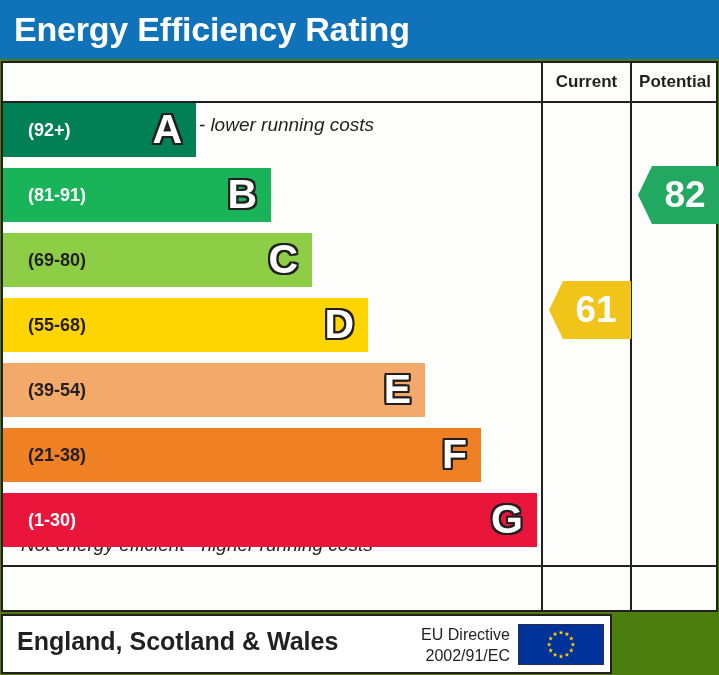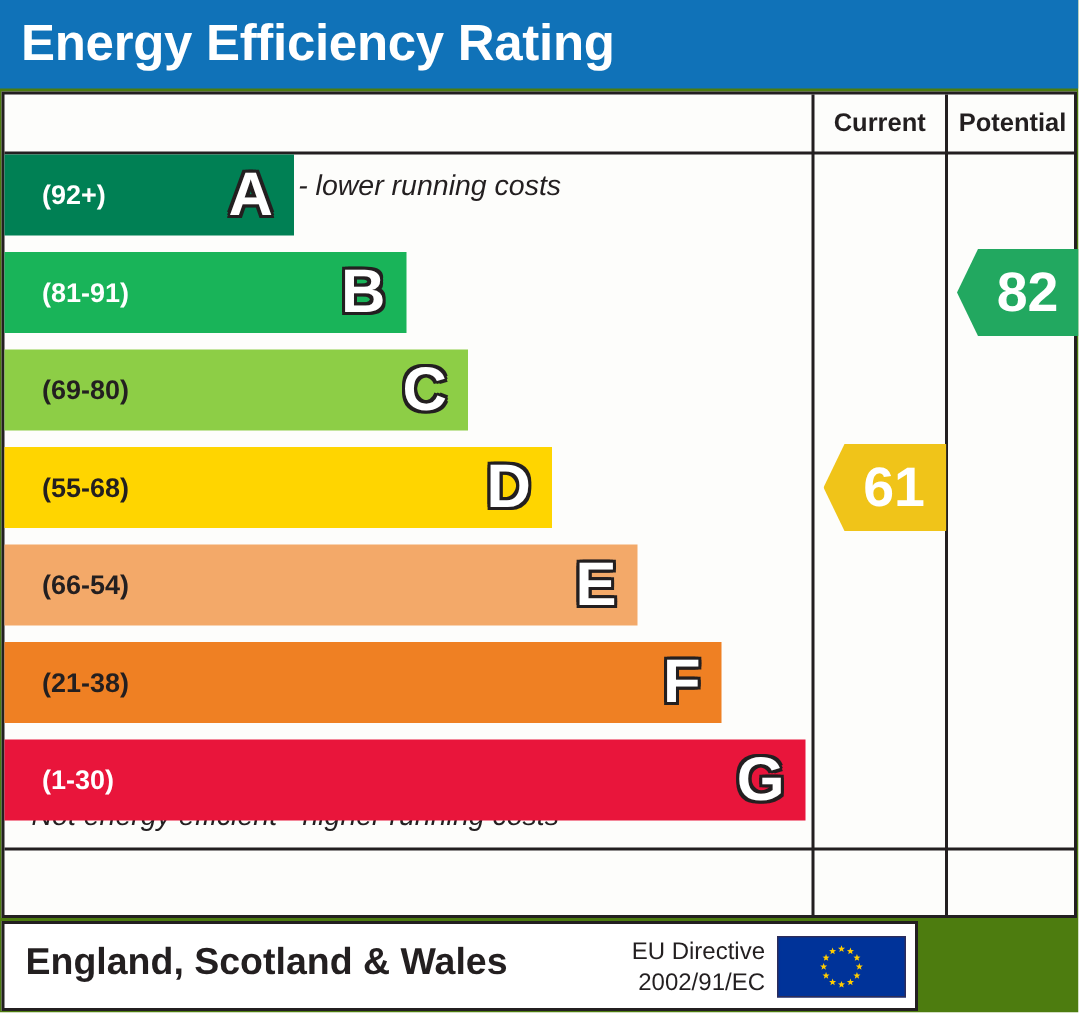--- a/index.html
+++ b/index.html
@@ -232,40 +232,40 @@
           </div>
         </div>
         <div class="bar-row" style="top: 195px;">
           <div class="bar" style="width: 365px; background: rgb(255, 213, 0);">
             <span class="range" style="color: rgb(35, 31, 32);">(55-68)</span>
             <span class="letter">D</span>
           </div>
         </div>
         <div class="bar-row" style="top: 260px;">
           <div class="bar" style="width: 422px; background: rgb(243, 169, 105);">
-            <span class="range" style="color: rgb(35, 31, 32);">(66-54)</span>
+            <span class="range" style="color: rgb(35, 31, 32);">(39-54)</span>
             <span class="letter">E</span>
           </div>
         </div>
         <div class="bar-row" style="top: 325px;">
           <div class="bar" style="width: 478px; background: rgb(239, 128, 35);">
             <span class="range" style="color: rgb(35, 31, 32);">(21-38)</span>
             <span class="letter">F</span>
           </div>
         </div>
         <div class="bar-row" style="top: 390px;">
           <div class="bar" style="width: 534px; background: rgb(233, 21, 59);">
             <span class="range" style="color: rgb(255, 255, 255);">(1-30)</span>
             <span class="letter">G</span>
           </div>
         </div>
       </div>
 
     <div id="markers">
-        <div class="rating" style="left: 546px; width: 82px; top: 233px; background: rgb(240, 196, 25);">61</div>
+        <div class="rating" style="left: 546px; width: 82px; top: 218px; background: rgb(240, 196, 25);">61</div>
         <div class="rating" style="left: 635px; width: 82px; top: 103px; background: rgb(34, 168, 96);">82</div>
       </div>
   </div>
 
   <div class="epc-footer">
     <div class="footer-title">England, Scotland &amp; Wales</div>
     <div class="eu-directive">
       <div>EU Directive</div>
       <div>2002/91/EC</div>
     </div>

